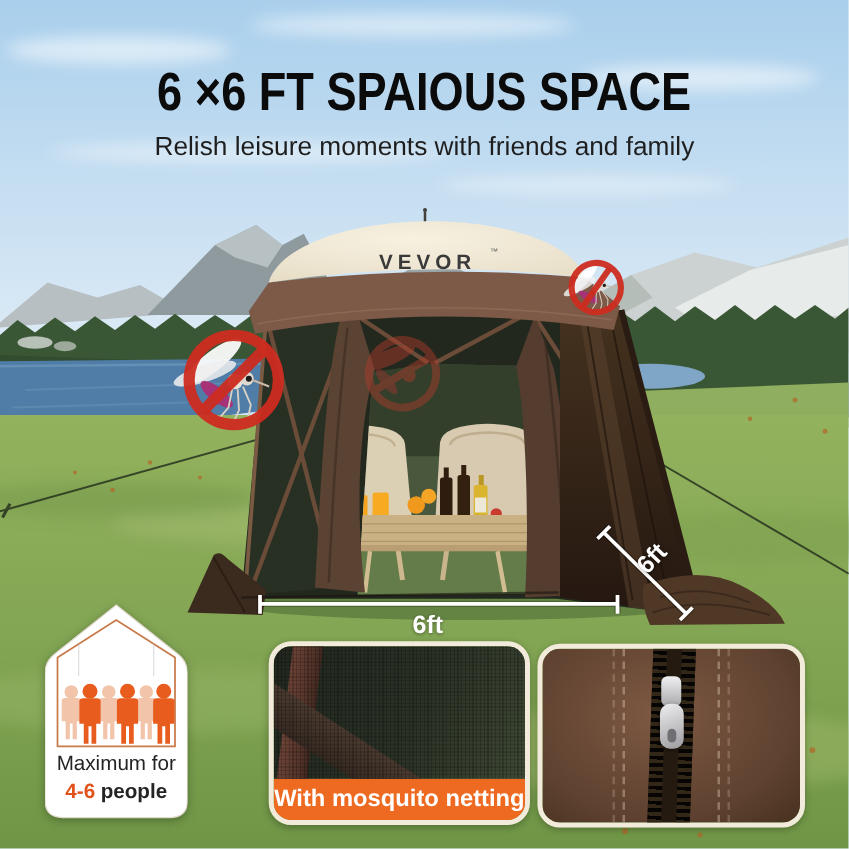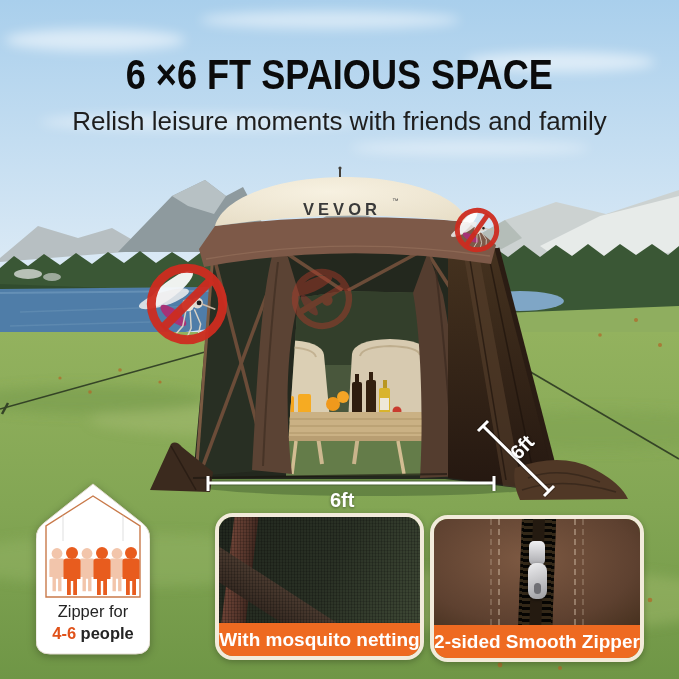--- a/index.html
+++ b/index.html
@@ -5,21 +5,21 @@
   html,body{margin:0;padding:0;background:#fff;}
   .stage{position:relative;width:679px;height:679px;overflow:hidden;
          font-family:"Liberation Sans",sans-serif;background:#cfe4f4;}
   .stage svg.scene{position:absolute;left:0;top:0;}
 
   
   .header{position:absolute;left:0;top:20px;width:679px;text-align:center;z-index:5;margin-top:32px;}
   .title-line{display:block;font-weight:800;font-size:43px;line-height:1.05;color:#0b0b0b;
               letter-spacing:0px;white-space:nowrap;}
   .condense{display:inline-block;transform:scaleX(.84);transform-origin:center;}
-  .subtitle{margin-top:9px;font-size:26px;color:#1e1e1e;font-weight:400;}
+  .subtitle{margin-top:9px;font-size:21px;color:#1e1e1e;font-weight:400;}
 
   
   .dim-label{position:absolute;color:#fff;font-weight:700;font-size:20px;z-index:6;
              text-shadow:0 1px 3px rgba(0,0,0,.45);}
   .dim-w{left:330px;top:489px;}
   .dim-d{left:510px;top:436px;transform:rotate(-46deg);}
 
   
   .badge{position:absolute;left:36px;top:481px;width:114px;height:177px;z-index:7;
          filter:drop-shadow(0 2px 4px rgba(0,0,0,.28));}
@@ -323,21 +323,21 @@
               <path d="M-8.5,-17 Q-8.5,-19.5 -5.5,-19.5 L5.5,-19.5 Q8.5,-19.5 8.5,-17 L8.5,1 L5,1 L5,17 L1.2,17 L1.2,3 L-1.2,3 L-1.2,17 L-5,17 L-5,1 L-8.5,1 Z"></path>
             </g>
           <g transform="translate(95,97)">
               <circle cx="0" cy="-25" r="6"></circle>
               <path d="M-8.5,-17 Q-8.5,-19.5 -5.5,-19.5 L5.5,-19.5 Q8.5,-19.5 8.5,-17 L8.5,1 L5,1 L5,17 L1.2,17 L1.2,3 L-1.2,3 L-1.2,17 L-5,17 L-5,1 L-8.5,1 Z"></path>
             </g>
         </g>
       </g>
     </svg>
     <div class="badge-text">
-      <div>Zipper for</div>
+      <div>Maximum for</div>
       <div><span class="range">4-6</span><span class="suffix">people</span></div>
     </div>
   </div>
 
   <div class="thumb thumb-net">
     <div class="photo photo-net">
       <div class="strapL"></div>
       <div class="strapD"></div>
       <div class="mesh-grid"></div>
     </div>
@@ -349,16 +349,15 @@
       <div class="stitch" style="left:64px;"></div>
       <div class="stitch" style="left:56px;opacity:.6;"></div>
       <div class="stitch" style="right:64px;"></div>
       <div class="stitch" style="right:56px;opacity:.6;"></div>
       <div class="zip-track"></div>
       <div class="pull-body"></div>
       <div class="pull-tab">
         <div class="pull-hole"></div>
       </div>
     </div>
-    <div class="feature-label">2-sided Smooth Zipper</div>
   </div>
 
 </div>
 
 </body></html>

